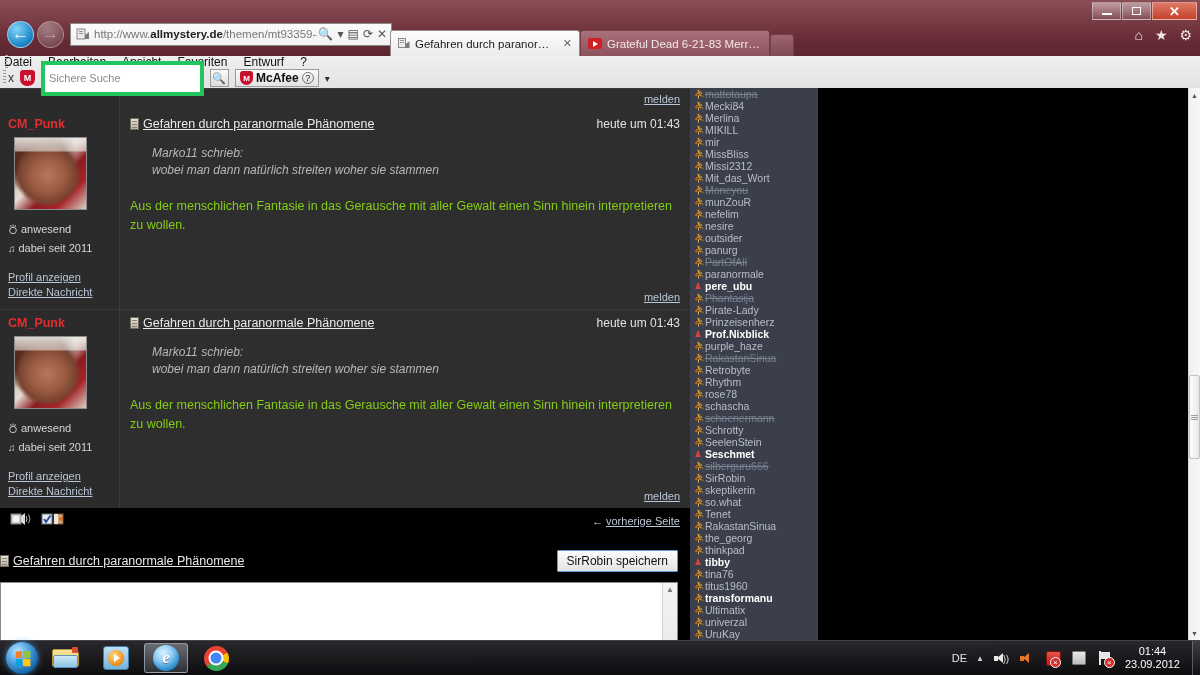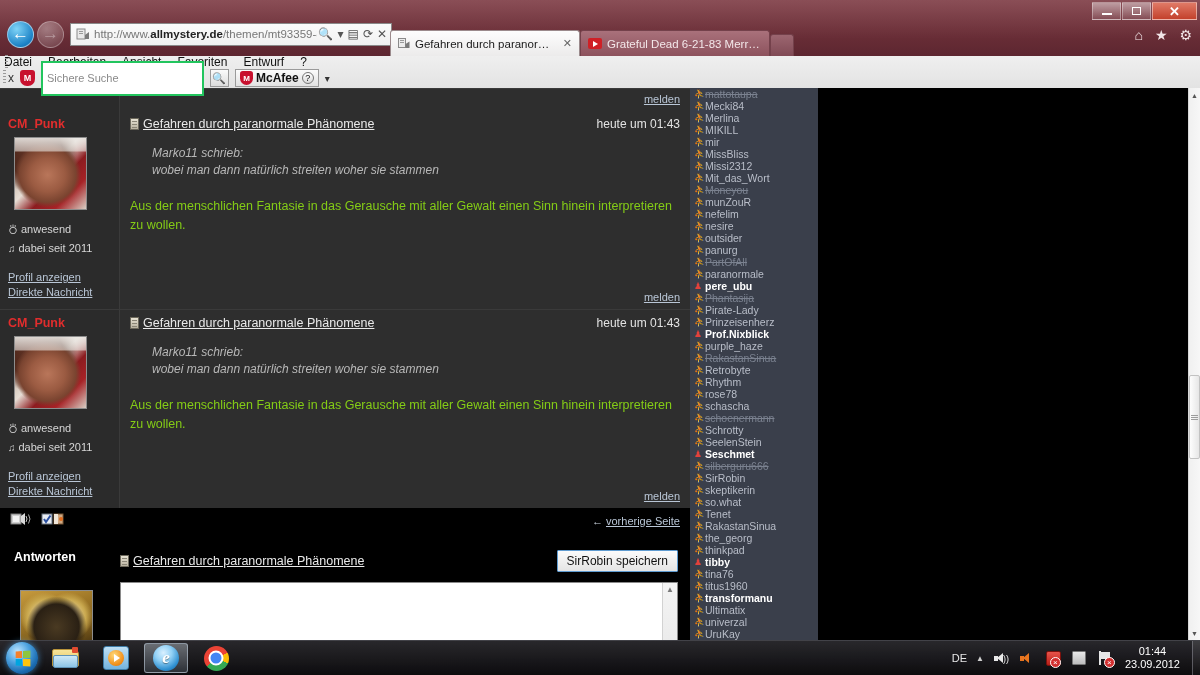--- a/index.html
+++ b/index.html
@@ -111,21 +111,21 @@
   .mcafee-bar {
     position: absolute; left: 0; top: 68px; width: 1200px; height: 20px;
     display: flex; align-items: center; gap: 6px; padding-left: 8px; z-index: 5;
     font-size: 11.5px; color: #222;
   }
   .mcafee-bar .dots { position:absolute; left:3px; top:2px; width:3px; height:15px;
      background: repeating-linear-gradient(180deg,#9a9a9a 0 1px, transparent 1px 3px); }
   .shield { width: 15px; height: 16px; background: #c8102e; border-radius: 3px 3px 7px 7px;
             display:flex;align-items:center;justify-content:center; color:#fff; font-size:9px; font-weight:bold;}
   .sichere {
-    width: 163px; height: 35px; background: #fff; border: 2px solid #22c55e;
+    width: 163px; height: 35px; background: #fff; border: 4px solid #22c55e;
     font-size: 11px; color: #8a8a8a; display: flex; align-items: center; padding-left: 4px;
   }
   .sq-btn { width: 19px; height: 18px; border: 1px solid #9a9a9a;
             background: linear-gradient(180deg,#fbfbfb,#dcdcdc);
             display:flex;align-items:center;justify-content:center; font-size:11px; color:#333;}
   .mcafee-logo { height: 18px; border: 1px solid #9a9a9a; background: linear-gradient(180deg,#fbfbfb,#e2e2e2);
             display:flex; align-items:center; gap:3px; padding: 0 4px; font-weight: bold; font-size: 12px; color:#111; }
   .mcafee-logo .q { width: 12px; height: 12px; border-radius: 50%; border: 1px solid #777;
             background:linear-gradient(180deg,#fff,#dadada); font-size: 9px; display:flex;align-items:center;justify-content:center; font-weight:normal;}
 
@@ -505,24 +505,20 @@
                 <rect x="13" y="2" width="4" height="10" fill="#f0e6d8"></rect>
                 <circle cx="20" cy="7" r="2" fill="#e06a1c"></circle>
               </svg>
             </span>
             <span class="prev-page">
               <span class="arrow">←</span><a href="#">vorherige Seite</a>
             </span>
           </div>
 
           <div class="reply">
-            <div class="reply-side">
-              <div class="lbl">Antworten</div>
-              <div class="reply-avatar"></div>
-            </div>
             <div class="reply-main">
               <div class="reply-head">
                 <span class="note-ic"></span>
                 <a href="#">Gefahren durch paranormale Phänomene</a>
                 <button class="btn-draft">SirRobin speichern</button>
               </div>
               <div class="textarea-wrap">
                 <div class="ta"></div>
                 <div class="ta-sb">▲</div>
               </div>

